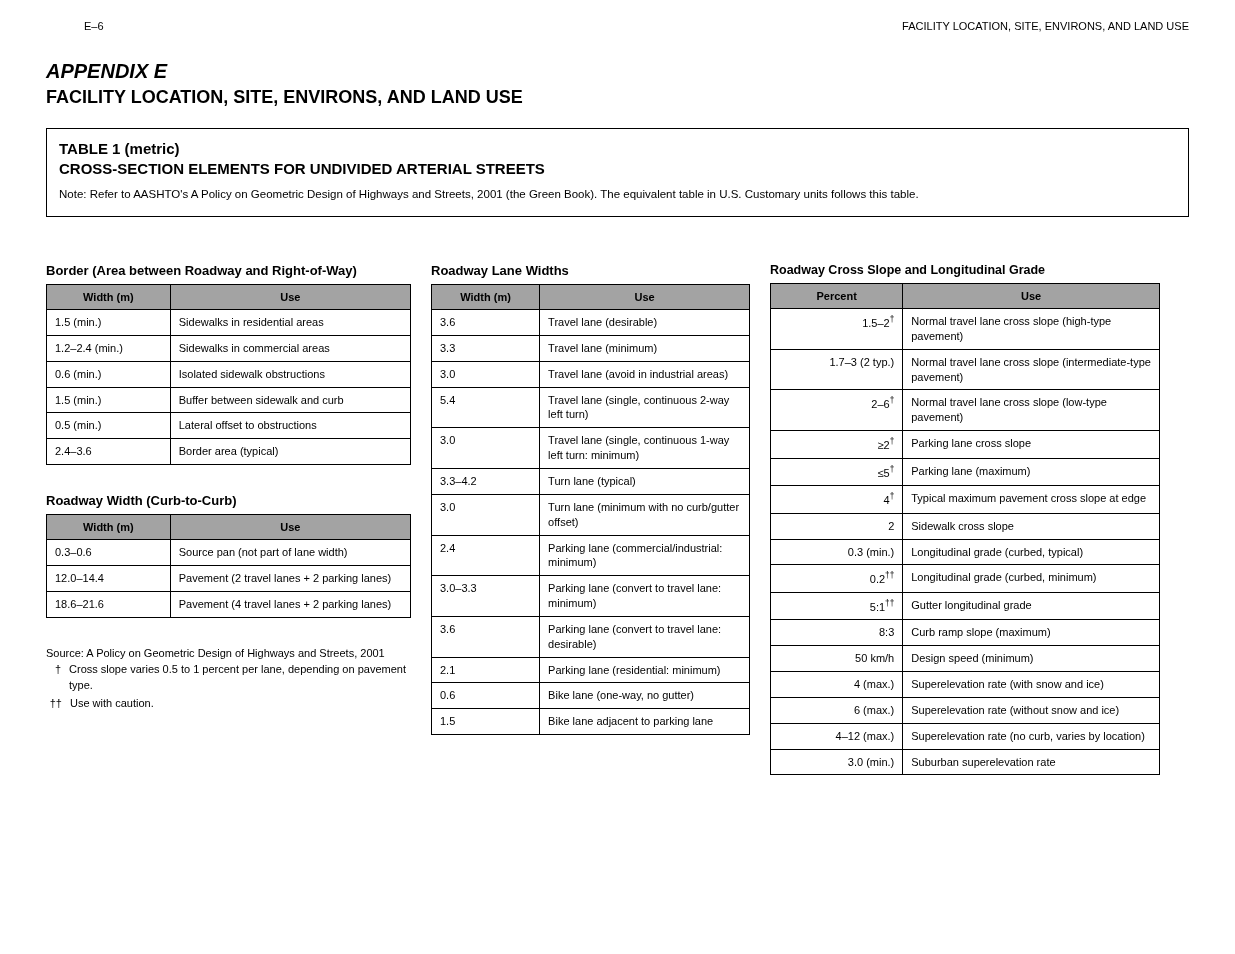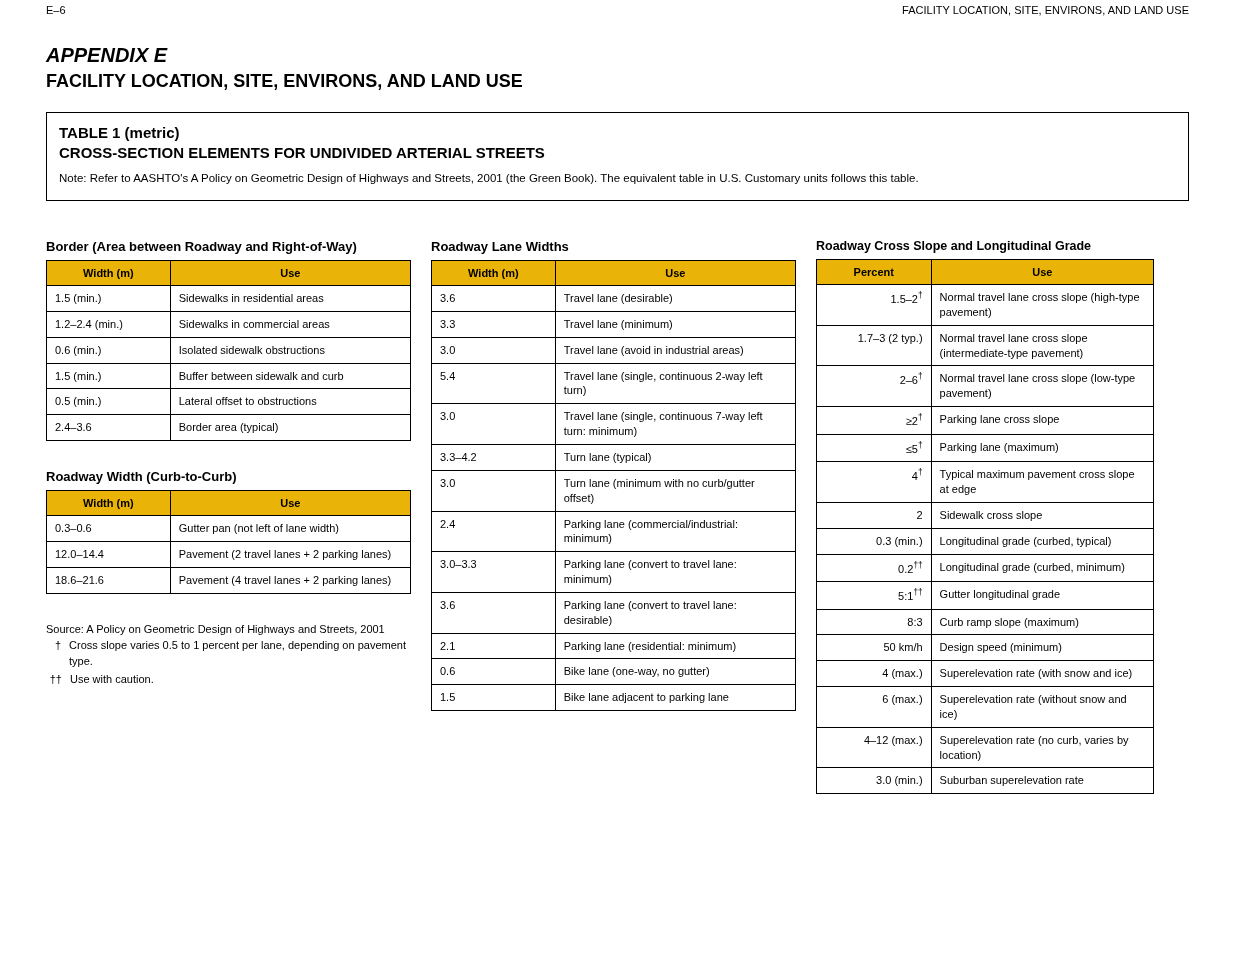--- a/index.html
+++ b/index.html
@@ -8,21 +8,22 @@
     padding: 0;
     font-family: Arial, Helvetica, sans-serif;
     background: #fff;
     color: #000;
     width: 1235px;
   }
   .pagebar {
     display: flex;
     justify-content: space-between;
     font-size: 11px;
-    padding: 4px 46px 0 46px;
+    padding: 20px 46px 0 46px;
+    margin-left: 38px;
   }
   .page {
     padding: 0 46px 40px 46px;
   }
   h1 {
     font-size: 20px;
     font-weight: bold;
     margin: 28px 0 4px 0;
     font-style: italic;
   }
@@ -40,38 +41,38 @@
   .titlebox .tline2 { font-size: 15px; font-weight: bold; line-height: 1.3; }
   .titlebox .note   { font-size: 11.5px; margin-top: 8px; line-height: 1.4; }
 
   .cols {
     display: flex;
     gap: 20px;
     align-items: flex-start;
   }
   .col { }
   .col1 { width: 365px; }
-  .col2 { width: 365px; }
-  .col3 { width: 338px; }
+  .col2 { width: 319px; }
+  .col3 { width: 390px; }
 
   .sectionTitle {
     font-size: 13px;
     font-weight: bold;
-    margin: 8px 0 6px 0;
+    margin: 16px 0 6px 0;
   }
   .sectionTitle.small { font-size: 12.5px; }
 
   table.sched {
     border-collapse: collapse;
     width: 100%;
     margin-bottom: 28px;
     font-size: 11px;
   }
   table.sched th {
-    background: #eab308;
+    background: #a3a3a3;
     font-weight: bold;
     text-align: center;
     padding: 6px 6px;
     border: 1px solid #000;
   }
   table.sched td {
     border: 1px solid #000;
     padding: 5px 8px;
     vertical-align: top;
     line-height: 1.35;
@@ -154,21 +155,21 @@
       <table class="sched">
         <thead>
           <tr>
             <th>Width (m)</th>
             <th>Use</th>
           </tr>
         </thead>
         <tbody>
             <tr>
               <td class="width-col">0.3–0.6</td>
-              <td class="use-col">Gutter pan (not left of lane width)</td>
+              <td class="use-col">Source pan (not part of lane width)</td>
             </tr>
             <tr>
               <td class="width-col">12.0–14.4</td>
               <td class="use-col">Pavement (2 travel lanes + 2 parking lanes)</td>
             </tr>
             <tr>
               <td class="width-col">18.6–21.6</td>
               <td class="use-col">Pavement (4 travel lanes + 2 parking lanes)</td>
             </tr>
           </tbody>
@@ -208,21 +209,21 @@
             <tr>
               <td class="width-col">3.0</td>
               <td class="use-col">Travel lane (avoid in industrial areas)</td>
             </tr>
             <tr>
               <td class="width-col">5.4</td>
               <td class="use-col">Travel lane (single, continuous 2-way left turn)</td>
             </tr>
             <tr>
               <td class="width-col">3.0</td>
-              <td class="use-col">Travel lane (single, continuous 7-way left turn: minimum)</td>
+              <td class="use-col">Travel lane (single, continuous 1-way left turn: minimum)</td>
             </tr>
             <tr>
               <td class="width-col">3.3–4.2</td>
               <td class="use-col">Turn lane (typical)</td>
             </tr>
             <tr>
               <td class="width-col">3.0</td>
               <td class="use-col">Turn lane (minimum with no curb/gutter offset)</td>
             </tr>
             <tr>

